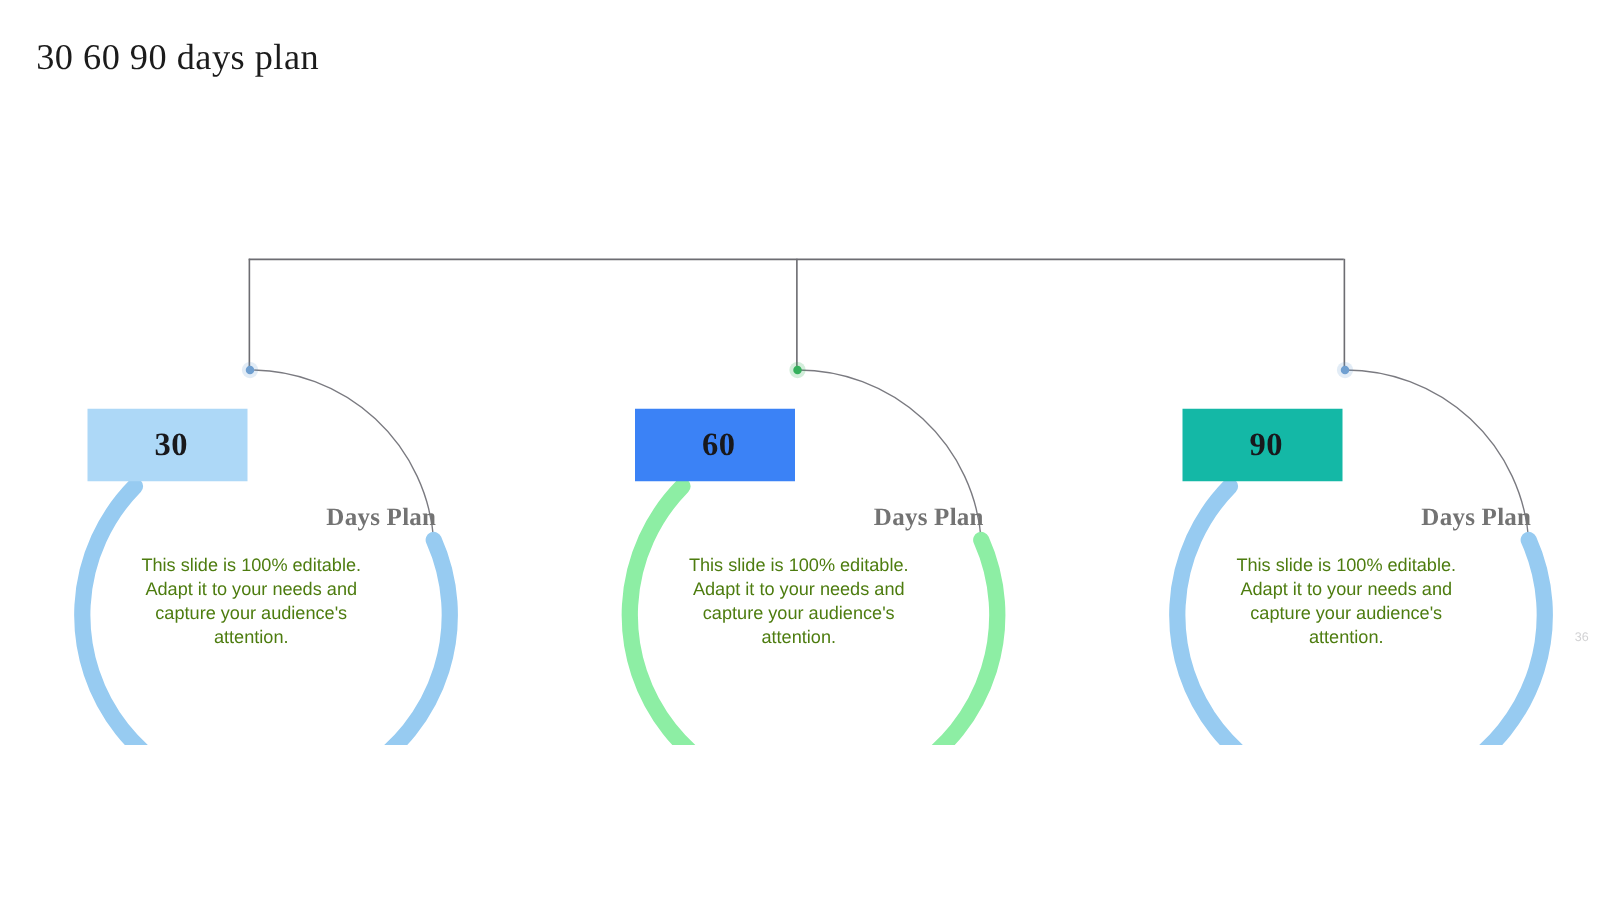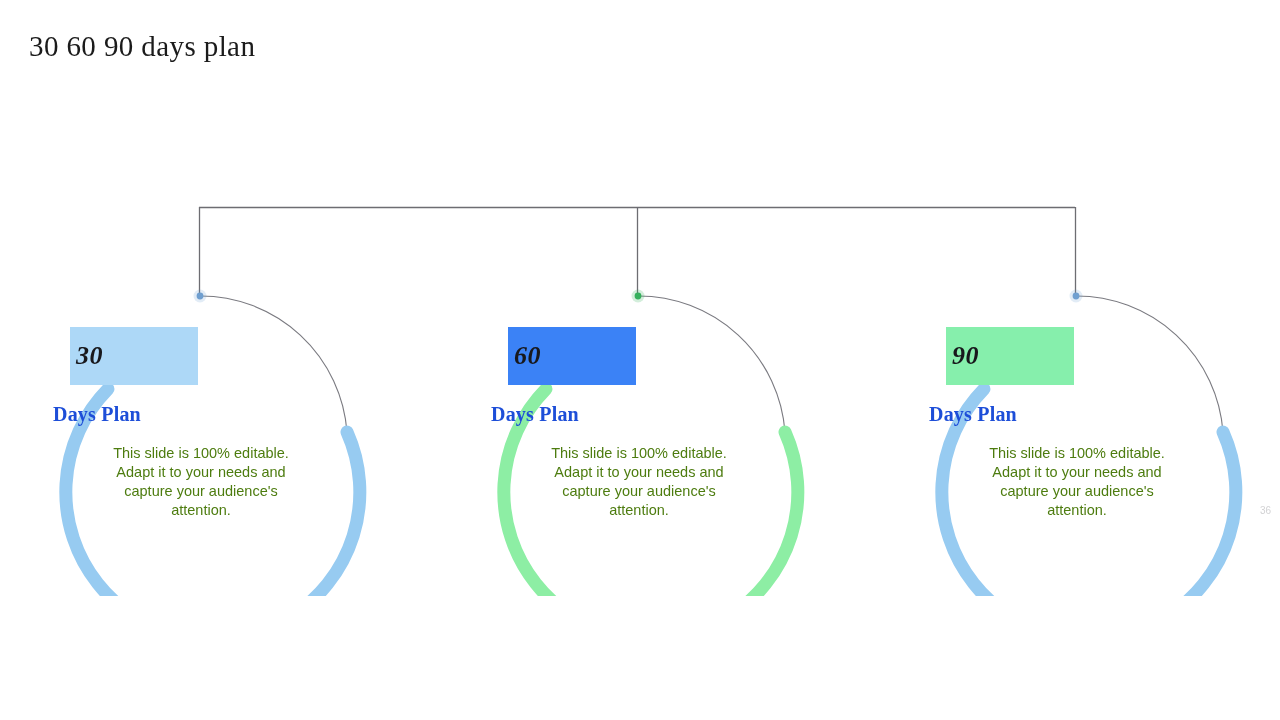--- a/index.html
+++ b/index.html
@@ -56,41 +56,41 @@
     height: 300px;
   }
   .num-box {
     position: absolute;
     top: 31px;
     left: 17px;
     width: 128px;
     height: 58px;
     display: flex;
     align-items: center;
-    font-style: italic;
+    justify-content: center;
   }
   .num-box .num {
     font-family: "Liberation Serif", serif;
     font-size: 26px;
     font-weight: bold;
     color: #18181c;
     letter-spacing: 0.5px;
     line-height: 1;
     padding-left: 6px;
   }
   .card-heading {
     position: absolute;
     top: 107px;
     left: 0;
     width: 296px;
-    text-align: left;
+    text-align: right;
     font-family: "Liberation Serif", serif;
     font-size: 20px;
     font-weight: bold;
-    color: #1d4ed8;
+    color: #737373;
     letter-spacing: 0.2px;
   }
   .card-body {
     position: absolute;
     top: 148px;
     left: 48px;
     width: 200px;
     text-align: center;
     font-family: "Liberation Sans", sans-serif;
     font-size: 14.5px;
@@ -159,21 +159,21 @@
       <span class="num">60</span>
     </div>
     <div class="card-heading">Days Plan</div>
     <div class="card-body">This slide is 100% editable. Adapt it to your needs and capture your audience's attention.</div>
   </div>
 
   <div class="card" style="left:929px;">
     <svg class="card-ring" viewBox="0 0 330 300">
       <path d="M 55 93 A 147 147 0 1 0 294 136" fill="none" stroke="#97CBF1" stroke-width="13" stroke-linecap="round"></path>
     </svg>
-    <div class="num-box" style="background:#86efac;">
+    <div class="num-box" style="background:#14b8a6;">
       <span class="num">90</span>
     </div>
     <div class="card-heading">Days Plan</div>
     <div class="card-body">This slide is 100% editable. Adapt it to your needs and capture your audience's attention.</div>
   </div>
 
   <div id="page-number">36</div>
 
 </div>
 

